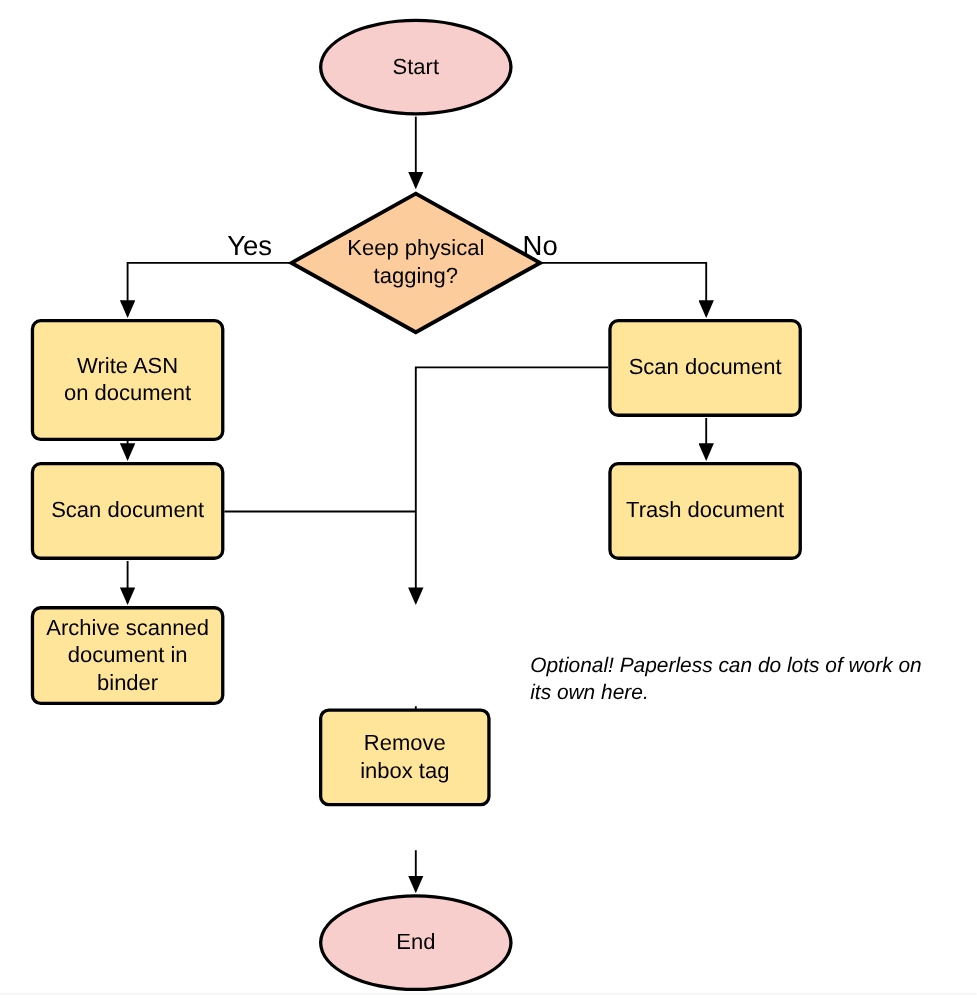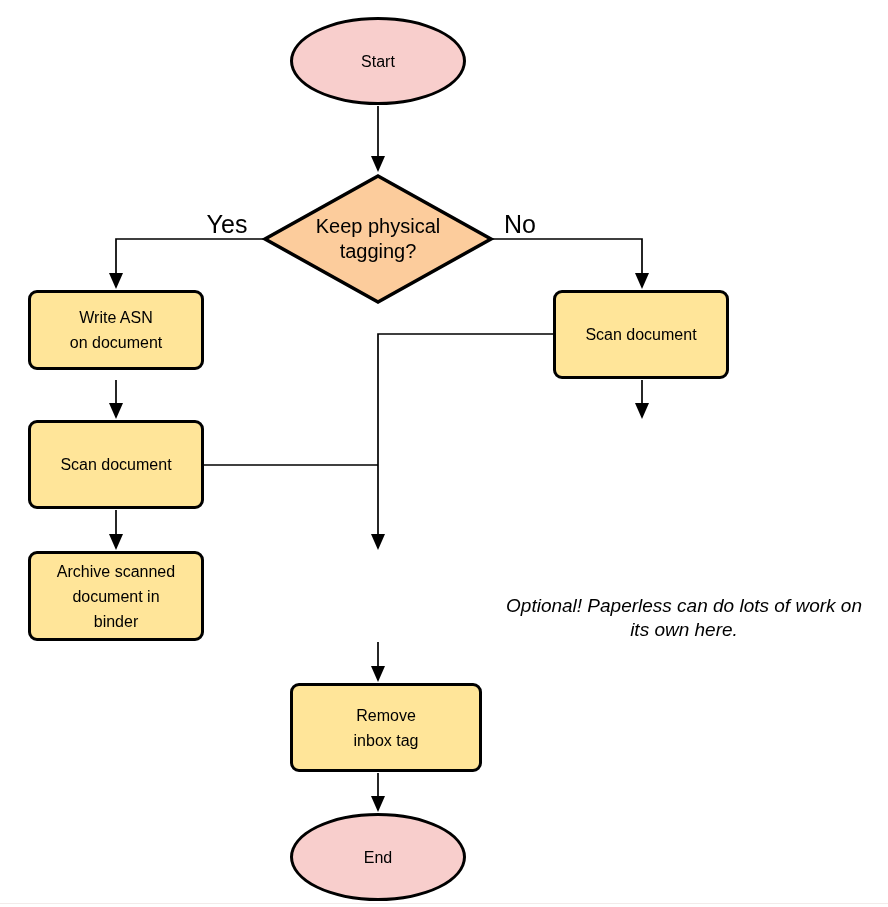--- a/index.html
+++ b/index.html
@@ -11,21 +11,21 @@
     color:#000;
     overflow:hidden;
   }
   svg.connector-layer{
     position:absolute;left:0;top:0;width:888px;height:907px;
   }
   .node{
     position:absolute;
     display:flex;align-items:center;justify-content:center;
     text-align:center;
-    font-size:16px;line-height:25px;
+    font-size:20px;line-height:25px;
     white-space:pre-line;
     box-sizing:border-box;
   }
   .process{
     background:#ffe599;
     border:3px solid #000;
     border-radius:9px;
   }
   .terminal{
     background:#f8cecc;
@@ -44,21 +44,20 @@
     font-size:25px;
     text-align:center;
   }
   .annotation{
     position:absolute;
     left:482px;top:594px;
     width:404px;
     font-size:19px;line-height:24px;
     font-style:italic;
     white-space:pre-line;
-    text-align:center;
   }
   .bottom-separator{
     position:absolute;
     left:0;top:903px;width:888px;height:1px;
     background:#f2ebea;
   }
 </style>
 </head>
 <body>
 
@@ -87,36 +86,37 @@
     <polygon points="378,176 491,239 378,302 265,239" fill="#fccc9c" stroke="#000" stroke-width="3.5"></polygon>
   </svg>
 
   <div class="node terminal" style="left:290px;top:17px;width:176px;height:88px;">Start</div>
 
   <div class="decision-label" style="left:278px;top:200px;width:200px;height:78px;">Keep physical
 tagging?</div>
 
   <div class="edge-label" style="left:200px;top:210px;width:54px;">Yes</div>
 
-  <div class="edge-label" style="left:495px;top:210px;width:50px;">No</div>
+  <div class="edge-label" style="left:466px;top:210px;width:50px;">No</div>
 
-  <div class="node process" style="left:28px;top:290px;width:176px;height:80px;">Write ASN
+  <div class="node process" style="left:28px;top:290px;width:176px;height:111px;">Write ASN
 on document</div>
 
   <div class="node process" style="left:28px;top:420px;width:176px;height:89px;">Scan document</div>
 
   <div class="node process" style="left:28px;top:551px;width:176px;height:90px;">Archive scanned
 document in
 binder</div>
 
   <div class="node process" style="left:553px;top:290px;width:176px;height:89px;">Scan document</div>
 
+  <div class="node process" style="left:553px;top:420px;width:176px;height:89px;">Trash document</div>
 
 
-  <div class="node process" style="left:290px;top:683px;width:192px;height:89px;">Remove
+  <div class="node process" style="left:290px;top:644px;width:156px;height:89px;">Remove
 inbox tag</div>
 
   <div class="node terminal" style="left:290px;top:813px;width:176px;height:88px;">End</div>
 
   <div class="annotation">Optional! Paperless can do lots of work on
 its own here.</div>
 
   <div class="bottom-separator"></div>
 </div>
 

